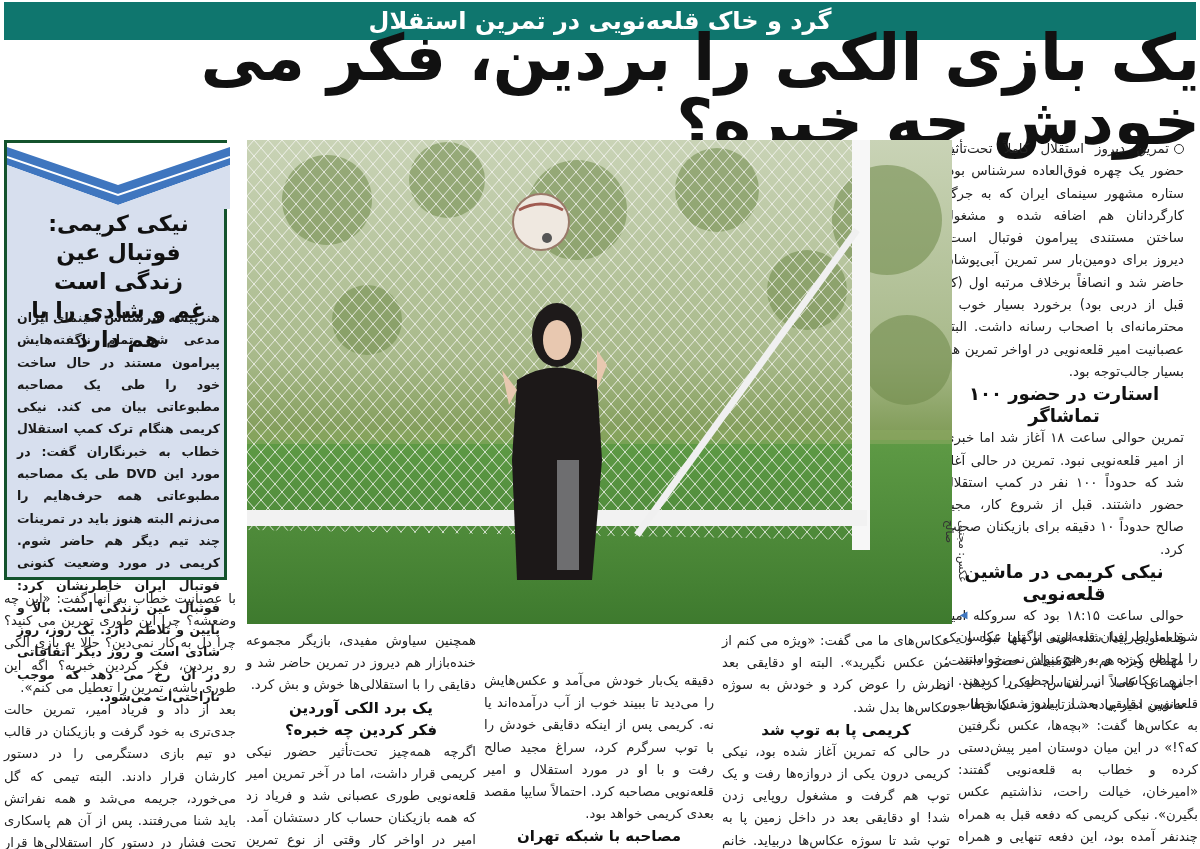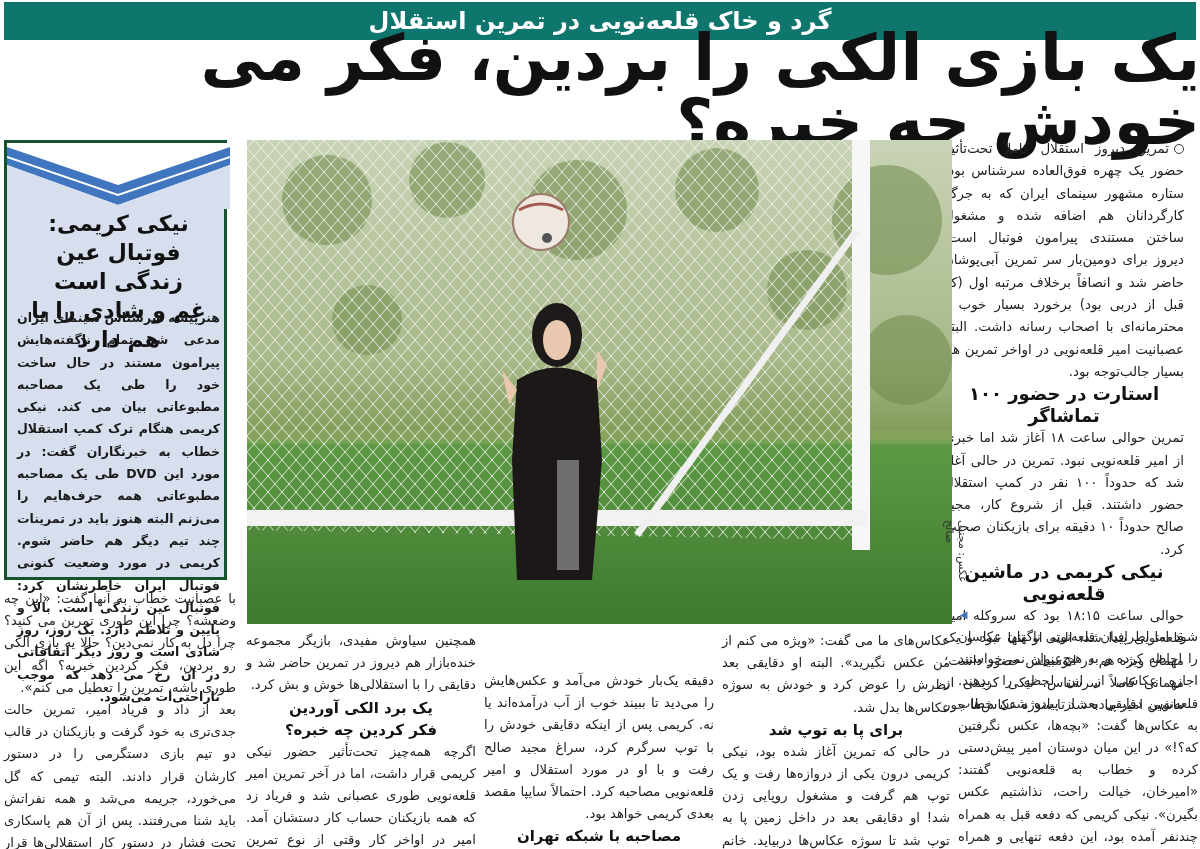--- a/index.html
+++ b/index.html
@@ -158,21 +158,21 @@
   </div>
   <div class="sidebox-body">هنرپیشه سرشناس سینمای ایران مدعی شد تمام ناگفته‌هایش پیرامون مستند در حال ساخت خود را طی یک مصاحبه مطبوعاتی بیان می کند. نیکی کریمی هنگام ترک کمپ استقلال خطاب به خبرنگاران گفت: در مورد این DVD طی یک مصاحبه مطبوعاتی همه حرف‌هایم را می‌زنم البته هنوز باید در تمرینات چند تیم دیگر هم حاضر شوم. کریمی در مورد وضعیت کنونی فوتبال ایران خاطرنشان کرد: فوتبال عین زندگی است. بالا و پایین و تلاطم دارد. یک روز، روز شادی است و روز دیگر اتفاقاتی در آن رخ می دهد که موجب ناراحتی‌ات می‌شود.</div>
 </div>
 
 <div class="bcol bcol-1">
   <p>شود اما اطرافیان قلعه‌نویی ناگهان عکاسان را احاطه کرده و به هیچ‌عنوان نمی‌خواستند اجازه عکاسی از این لحظه را بدهند. قلعه‌نویی دقایقی بعد از پیاده شدن خطاب به عکاس‌ها گفت: «بچه‌ها، عکس نگرفتین که؟!» در این میان دوستان امیر پیش‌دستی کرده و خطاب به قلعه‌نویی گفتند: «امیرخان، خیالت راحت، نذاشتیم عکس بگیرن». نیکی کریمی که دفعه قبل به همراه چندنفر آمده بود، این دفعه تنهایی و همراه امیر به کمپ آمد. او ابتدا نمی‌خواست اجازه عکاسی بدهد و مرتب به</p>
 </div>
 
 <div class="bcol bcol-2">
   <p>عکاس‌های ما می گفت: «ویژه می کنم از من عکس نگیرید». البته او دقایقی بعد نظرش را عوض کرد و خودش به سوژه عکاس‌ها بدل شد.</p>
-  <div class="subhead">برای پا به توپ شد</div>
+  <div class="subhead">کریمی پا به توپ شد</div>
   <p>در حالی که تمرین آغاز شده بود، نیکی کریمی درون یکی از دروازه‌ها رفت و یک توپ هم گرفت و مشغول روپایی زدن شد! او دقایقی بعد در داخل زمین پا به توپ شد تا سوژه عکاس‌ها دربیاید. خانم بازیگر هر چند</p>
 </div>
 
 <div class="bcol bcol-3">
   <p>دقیقه یک‌بار خودش می‌آمد و عکس‌هایش را می‌دید تا ببیند خوب از آب درآمده‌اند یا نه. کریمی پس از اینکه دقایقی خودش را با توپ سرگرم کرد، سراغ مجید صالح رفت و با او در مورد استقلال و امیر قلعه‌نویی مصاحبه کرد. احتمالاً سایپا مقصد بعدی کریمی خواهد بود.</p>
   <div class="subhead">مصاحبه با شبکه تهران</div>
   <p>یک گروه تصویربرداری از شبکه تهران هم دیروز با حضور در کمپ با امیر قلعه‌نویی مصاحبه کرد.</p>
 </div>
 
 <div class="bcol bcol-4">

